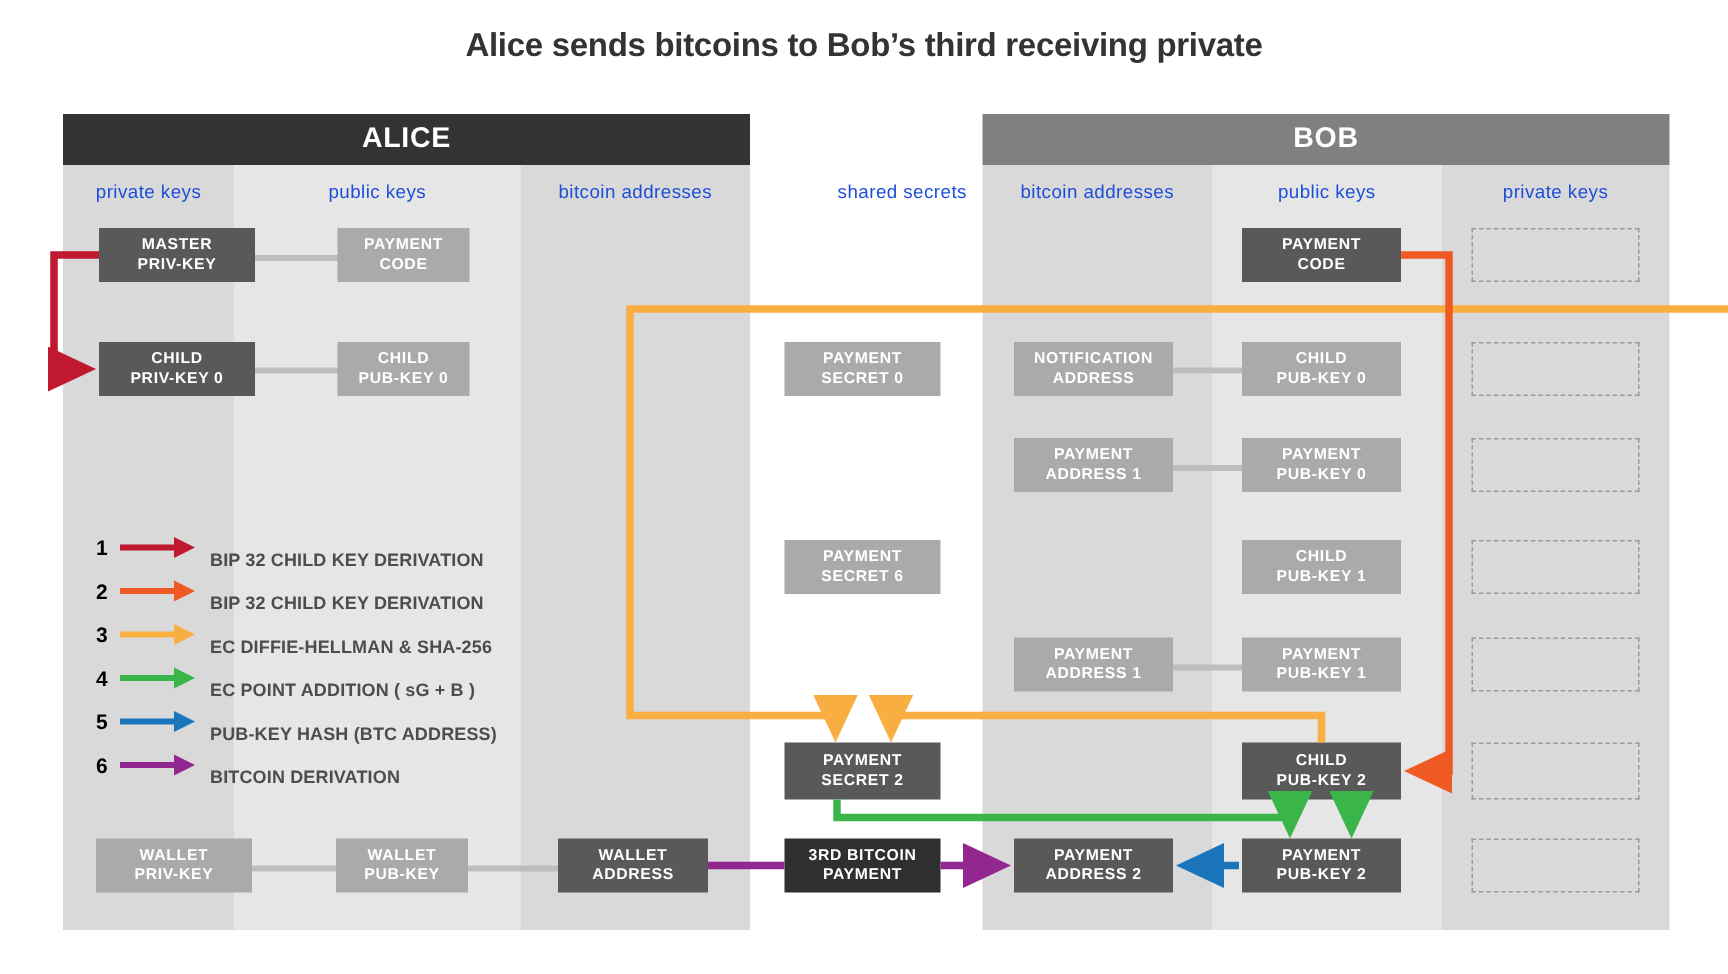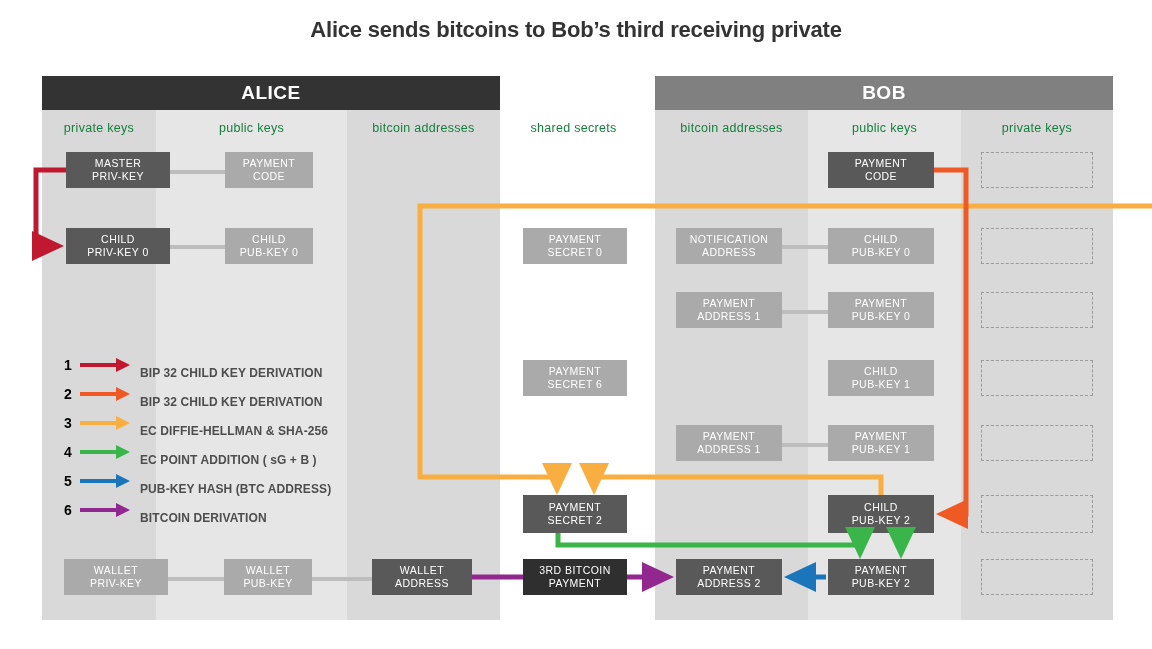--- a/index.html
+++ b/index.html
@@ -27,28 +27,28 @@
     display:flex;align-items:center;justify-content:center;
     color:#ffffff;font-size:19px;font-weight:bold;letter-spacing:0.5px;
   }
   .party-bar.alice{background:#333333;}
   .party-bar.bob{background:#808080;}
 
   
   .col-label{
     position:absolute;top:117px;height:22px;
     display:flex;align-items:center;justify-content:center;
-    font-size:12.5px;color:#15803d;letter-spacing:0.3px;
+    font-size:12.5px;color:#1d4ed8;letter-spacing:0.3px;
   }
 
   
   .box{
     position:absolute;display:flex;flex-direction:column;
     align-items:center;justify-content:center;
-    color:#ffffff;font-size:10.5px;font-weight:normal;
+    color:#ffffff;font-size:10.5px;font-weight:bold;
     letter-spacing:0.45px;line-height:13px;text-align:left;
     box-sizing:border-box;
   }
   .box .l1,.box .l2{display:block;white-space:nowrap;}
   .box.grey{background:#aaaaaa;}
   .box.mid{background:#595959;}
   .box.black{background:#2f2f2f;}
   .box.ghost{background:transparent;border:1.5px dashed #9a9a9a;}
 
   
@@ -84,21 +84,21 @@
   <div class="band dark" style="left:655px;width:153px;"></div>
   <div class="band light" style="left:808px;width:153px;"></div>
   <div class="band dark" style="left:961px;width:152px;"></div>
 
   <div class="party-bar alice" style="left:42px;width:458px;">ALICE</div>
   <div class="party-bar bob" style="left:655px;width:458px;">BOB</div>
 
   <div class="col-label" style="left:42px;width:114px;">private keys</div>
   <div class="col-label" style="left:156px;width:191px;">public keys</div>
   <div class="col-label" style="left:347px;width:153px;">bitcoin addresses</div>
-  <div class="col-label" style="left:496px;width:155px;">shared secrets</div>
+  <div class="col-label" style="left:524px;width:155px;">shared secrets</div>
   <div class="col-label" style="left:655px;width:153px;">bitcoin addresses</div>
   <div class="col-label" style="left:808px;width:153px;">public keys</div>
   <div class="col-label" style="left:961px;width:152px;">private keys</div>
 
   <div class="glink" style="left:168px;top:170px;width:60px;"></div>
   <div class="glink" style="left:168px;top:245px;width:60px;"></div>
   <div class="glink" style="left:162px;top:577px;width:84px;"></div>
   <div class="glink" style="left:312px;top:577px;width:66px;"></div>
   <div class="glink" style="left:778px;top:245px;width:56px;"></div>
   <div class="glink" style="left:778px;top:310px;width:56px;"></div>

